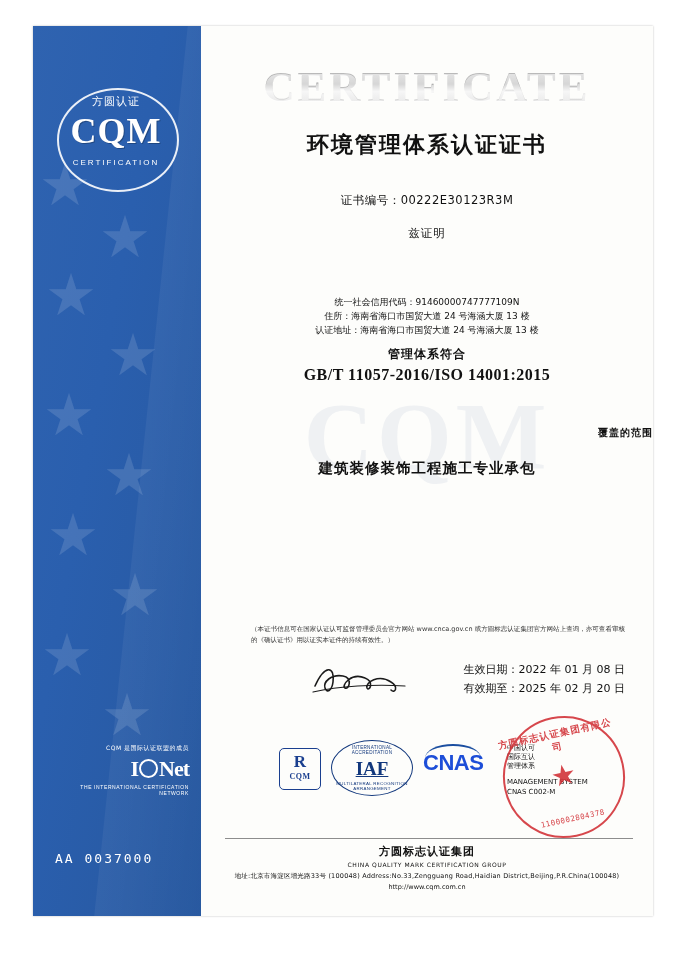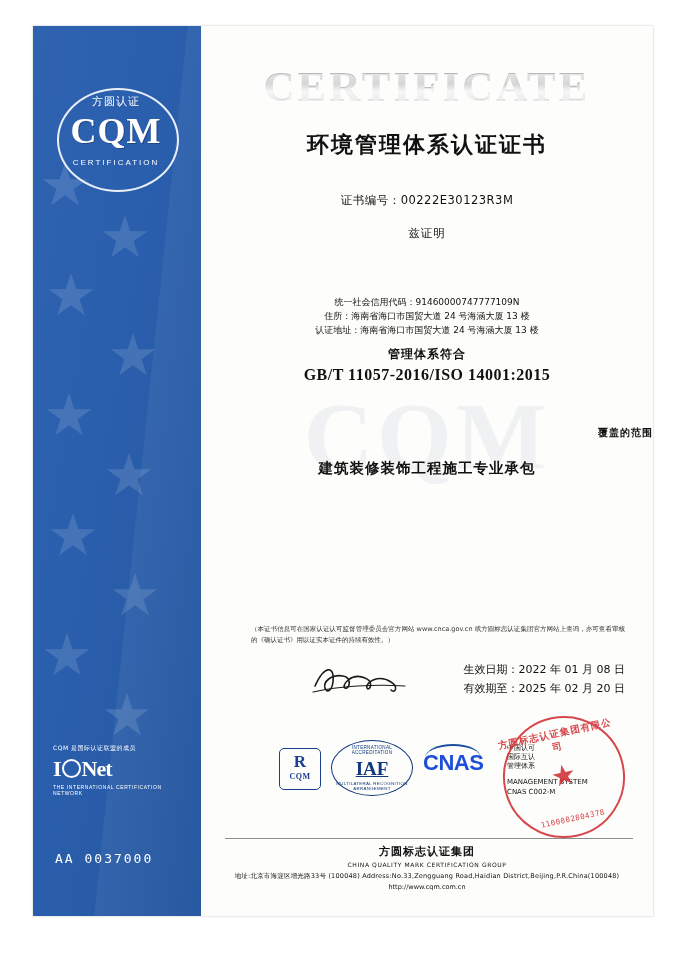--- a/index.html
+++ b/index.html
@@ -103,24 +103,24 @@
     top: 72px;
     width: 100%;
     text-align: center;
     color: #ffffff;
     font-size: 8px;
     letter-spacing: 2px;
   }
   
   .iqnet {
     position: absolute;
-    left: 20px;
+    left: 28px;
     bottom: 120px;
     width: 128px;
-    text-align: left;
+    text-align: right;
     color: #fff;
   }
   .iqnet .cn {
     font-size: 6px;
     letter-spacing: .5px;
     margin-bottom: 3px;
     font-family: "DejaVu Sans", sans-serif;
   }
   .iqnet .mark {
     font-size: 22px;

